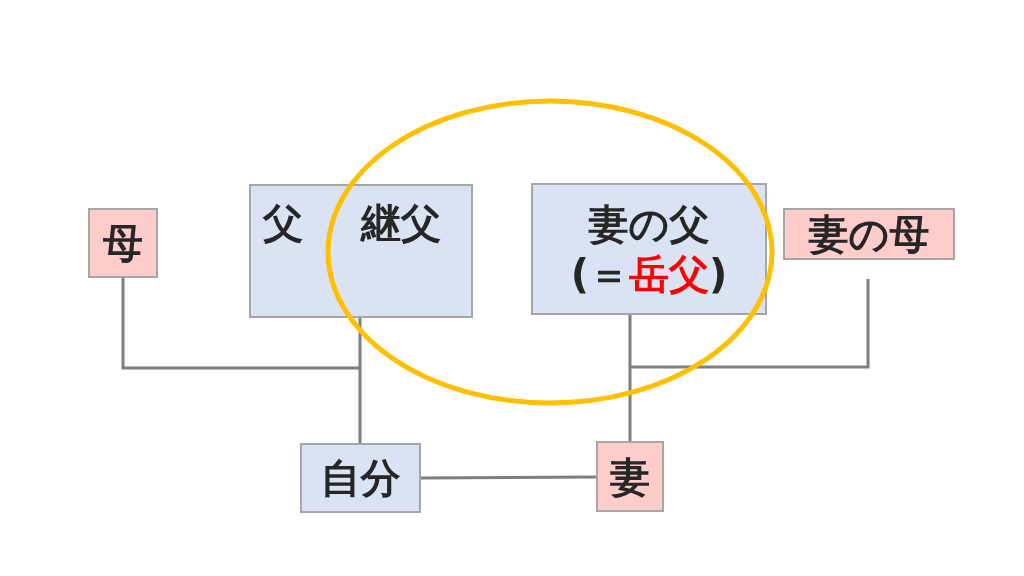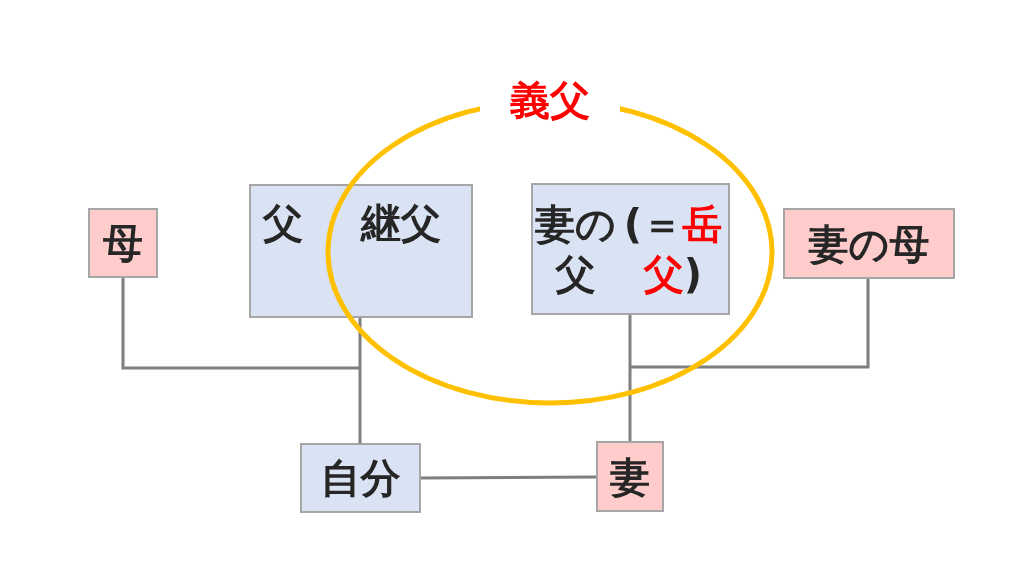--- a/index.html
+++ b/index.html
@@ -39,22 +39,22 @@
       line-height: 1.25;
     }
     .box.blue { background: #dae3f3; }
     .box.pink { background: #ffcccc; }
     .box .red { color: #ff0000; }
     .big { font-size: 40px; }
 
     
     #box-mother { left: 88px; top: 208px; width: 70px; height: 70px; }
     #box-father { left: 249px; top: 184px; width: 224px; height: 134px; }
-    #box-wife-father { left: 531px; top: 183px; width: 199px; height: 132px; flex-direction: row; }
-    #box-wife-mother { left: 783px; top: 208px; width: 172px; height: 71px; }
+    #box-wife-father { left: 531px; top: 183px; width: 236px; height: 132px; flex-direction: column; }
+    #box-wife-mother { left: 783px; top: 208px; width: 172px; height: 52px; }
     #box-self { left: 300px; top: 443px; width: 121px; height: 70px; }
     #box-wife { left: 596px; top: 441px; width: 68px; height: 71px; }
 
     .father-left {
       position: absolute;
       left: 12px;
       top: 12px;
     }
     .father-right {
       position: absolute;
@@ -132,15 +132,14 @@
   </div>
 
   <div id="box-wife" class="box pink big">
     <span>妻</span>
   </div>
 
   <svg class="ellipse" viewBox="0 0 1024 576">
     <ellipse cx="550" cy="252" rx="222" ry="151" stroke="#ffc000" stroke-width="5" fill="none"></ellipse>
   </svg>
 
-  <div class="gitei-label">義父</div>
 
 </div>
 
 </body></html>

